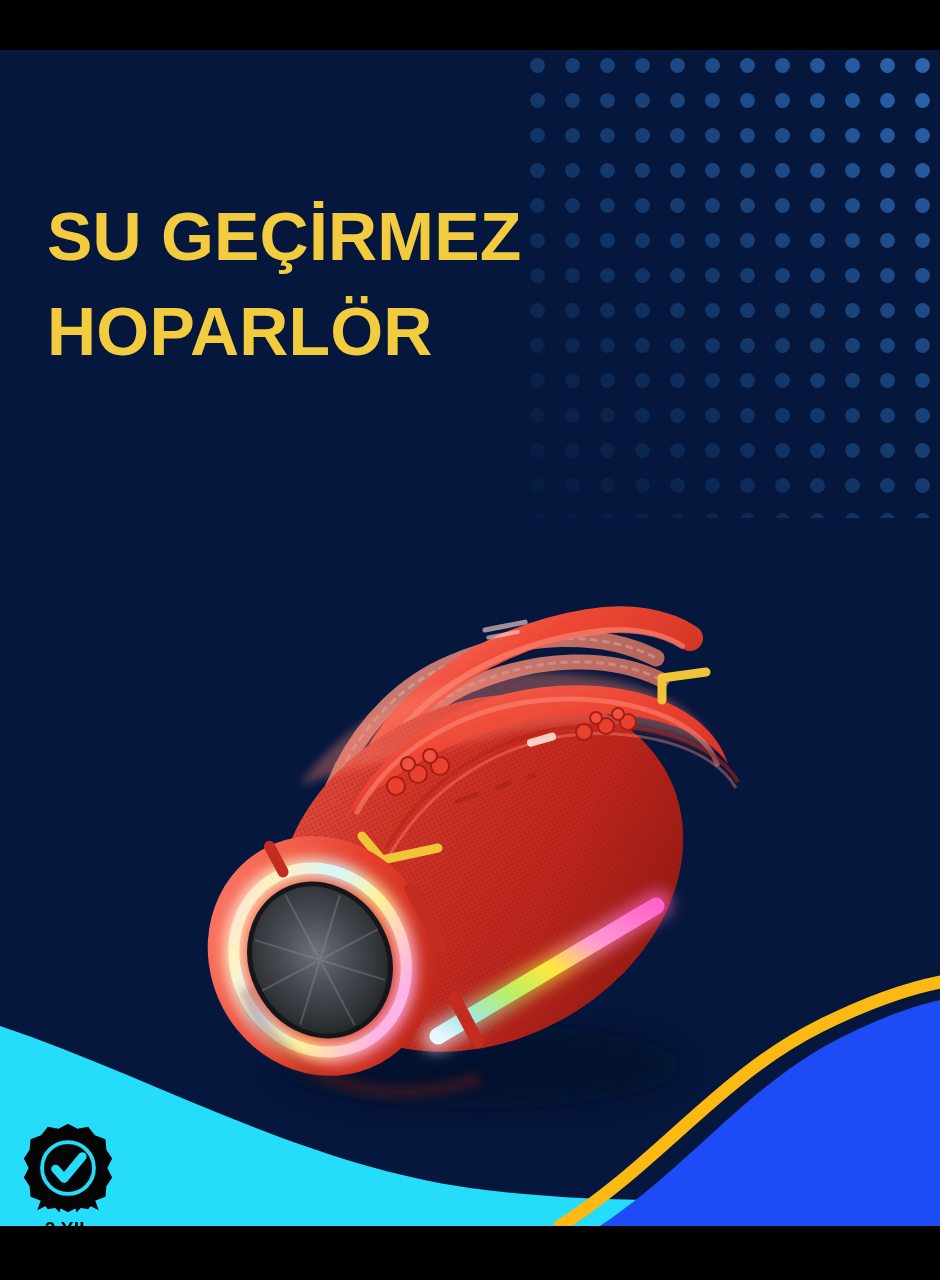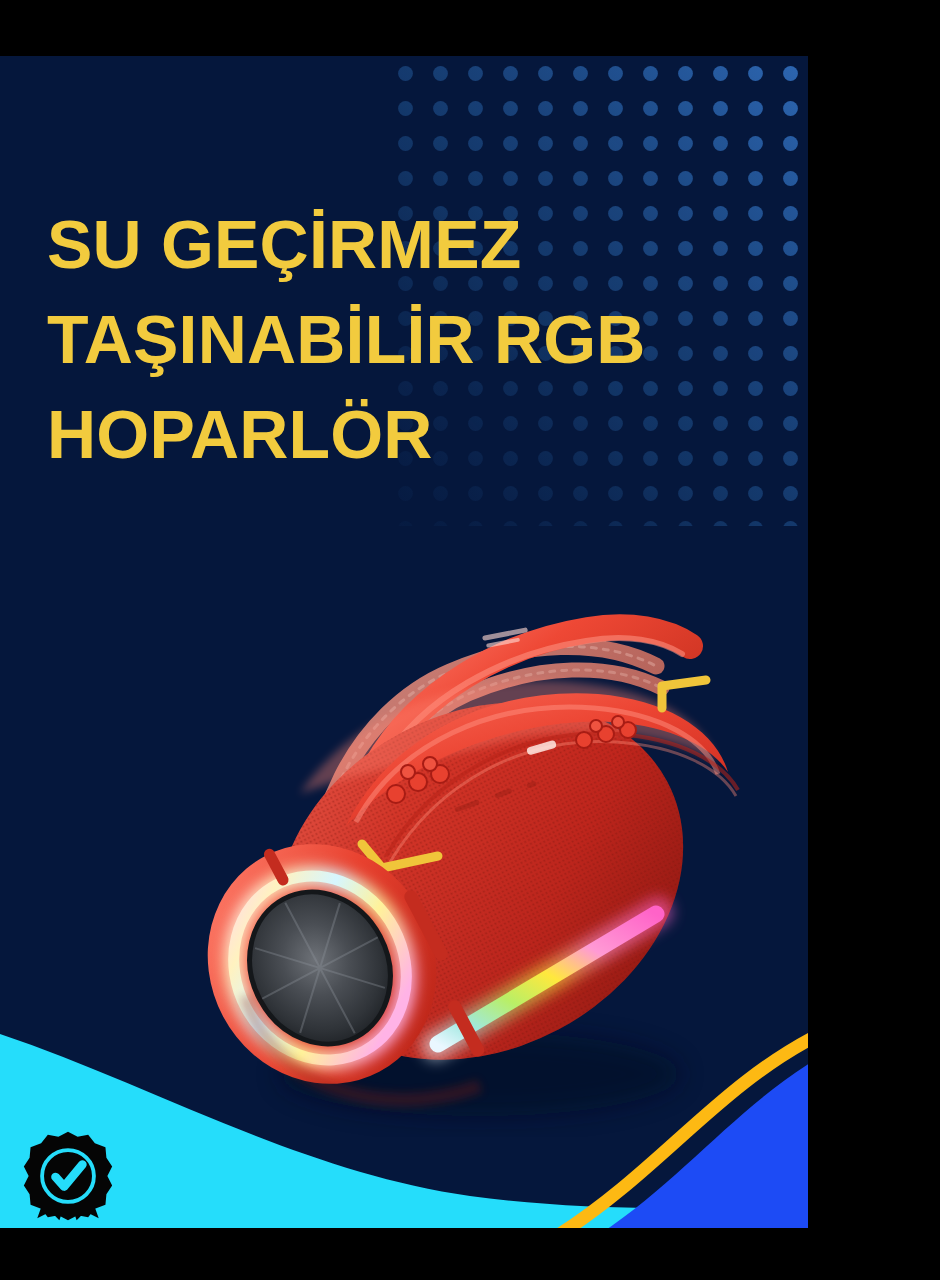--- a/index.html
+++ b/index.html
@@ -32,22 +32,22 @@
     position: absolute;
     left: 0; top: 1228px;
     width: 940px; height: 52px;
     background: #000000;
     z-index: 60;
   }
 
   
   .stage {
     position: absolute;
-    left: 0; top: 56px;
-    width: 808px; height: 1178px;
+    left: 0; top: 48px;
+    width: 940px; height: 1178px;
     background: #05173c;
     overflow: hidden;
   }
 
   
   .dots {
     position: absolute;
     right: 0; top: 0;
     width: 420px; height: 470px;
     z-index: 2;
@@ -130,21 +130,20 @@
           <stop offset="0%" stop-color="#0d2a58" stop-opacity="0.18"></stop>
           <stop offset="40%" stop-color="#1a477f" stop-opacity="0.6"></stop>
           <stop offset="100%" stop-color="#2e68b4" stop-opacity="1"></stop>
         </linearGradient>
       </defs>
       <rect x="0" y="0" width="420" height="470" fill="url(#dotSizeFade)" mask="url(#dotMask)"></rect>
     </svg>
 
     <h1 class="headline">
       <span class="hl-line">SU GEÇİRMEZ</span>
-      <span class="hl-line">TAŞINABİLİR RGB</span>
       <span class="hl-line">HOPARLÖR</span>
     </h1>
 
     <svg class="product" viewBox="0 0 640 660">
       <defs>
         <linearGradient id="bodyRed" x1="6%" y1="6%" x2="92%" y2="96%">
           <stop offset="0%" stop-color="#f4插4a"></stop>
           <stop offset="0%" stop-color="#f4594a"></stop>
           <stop offset="28%" stop-color="#e83a2c"></stop>
           <stop offset="66%" stop-color="#d82a20"></stop>

